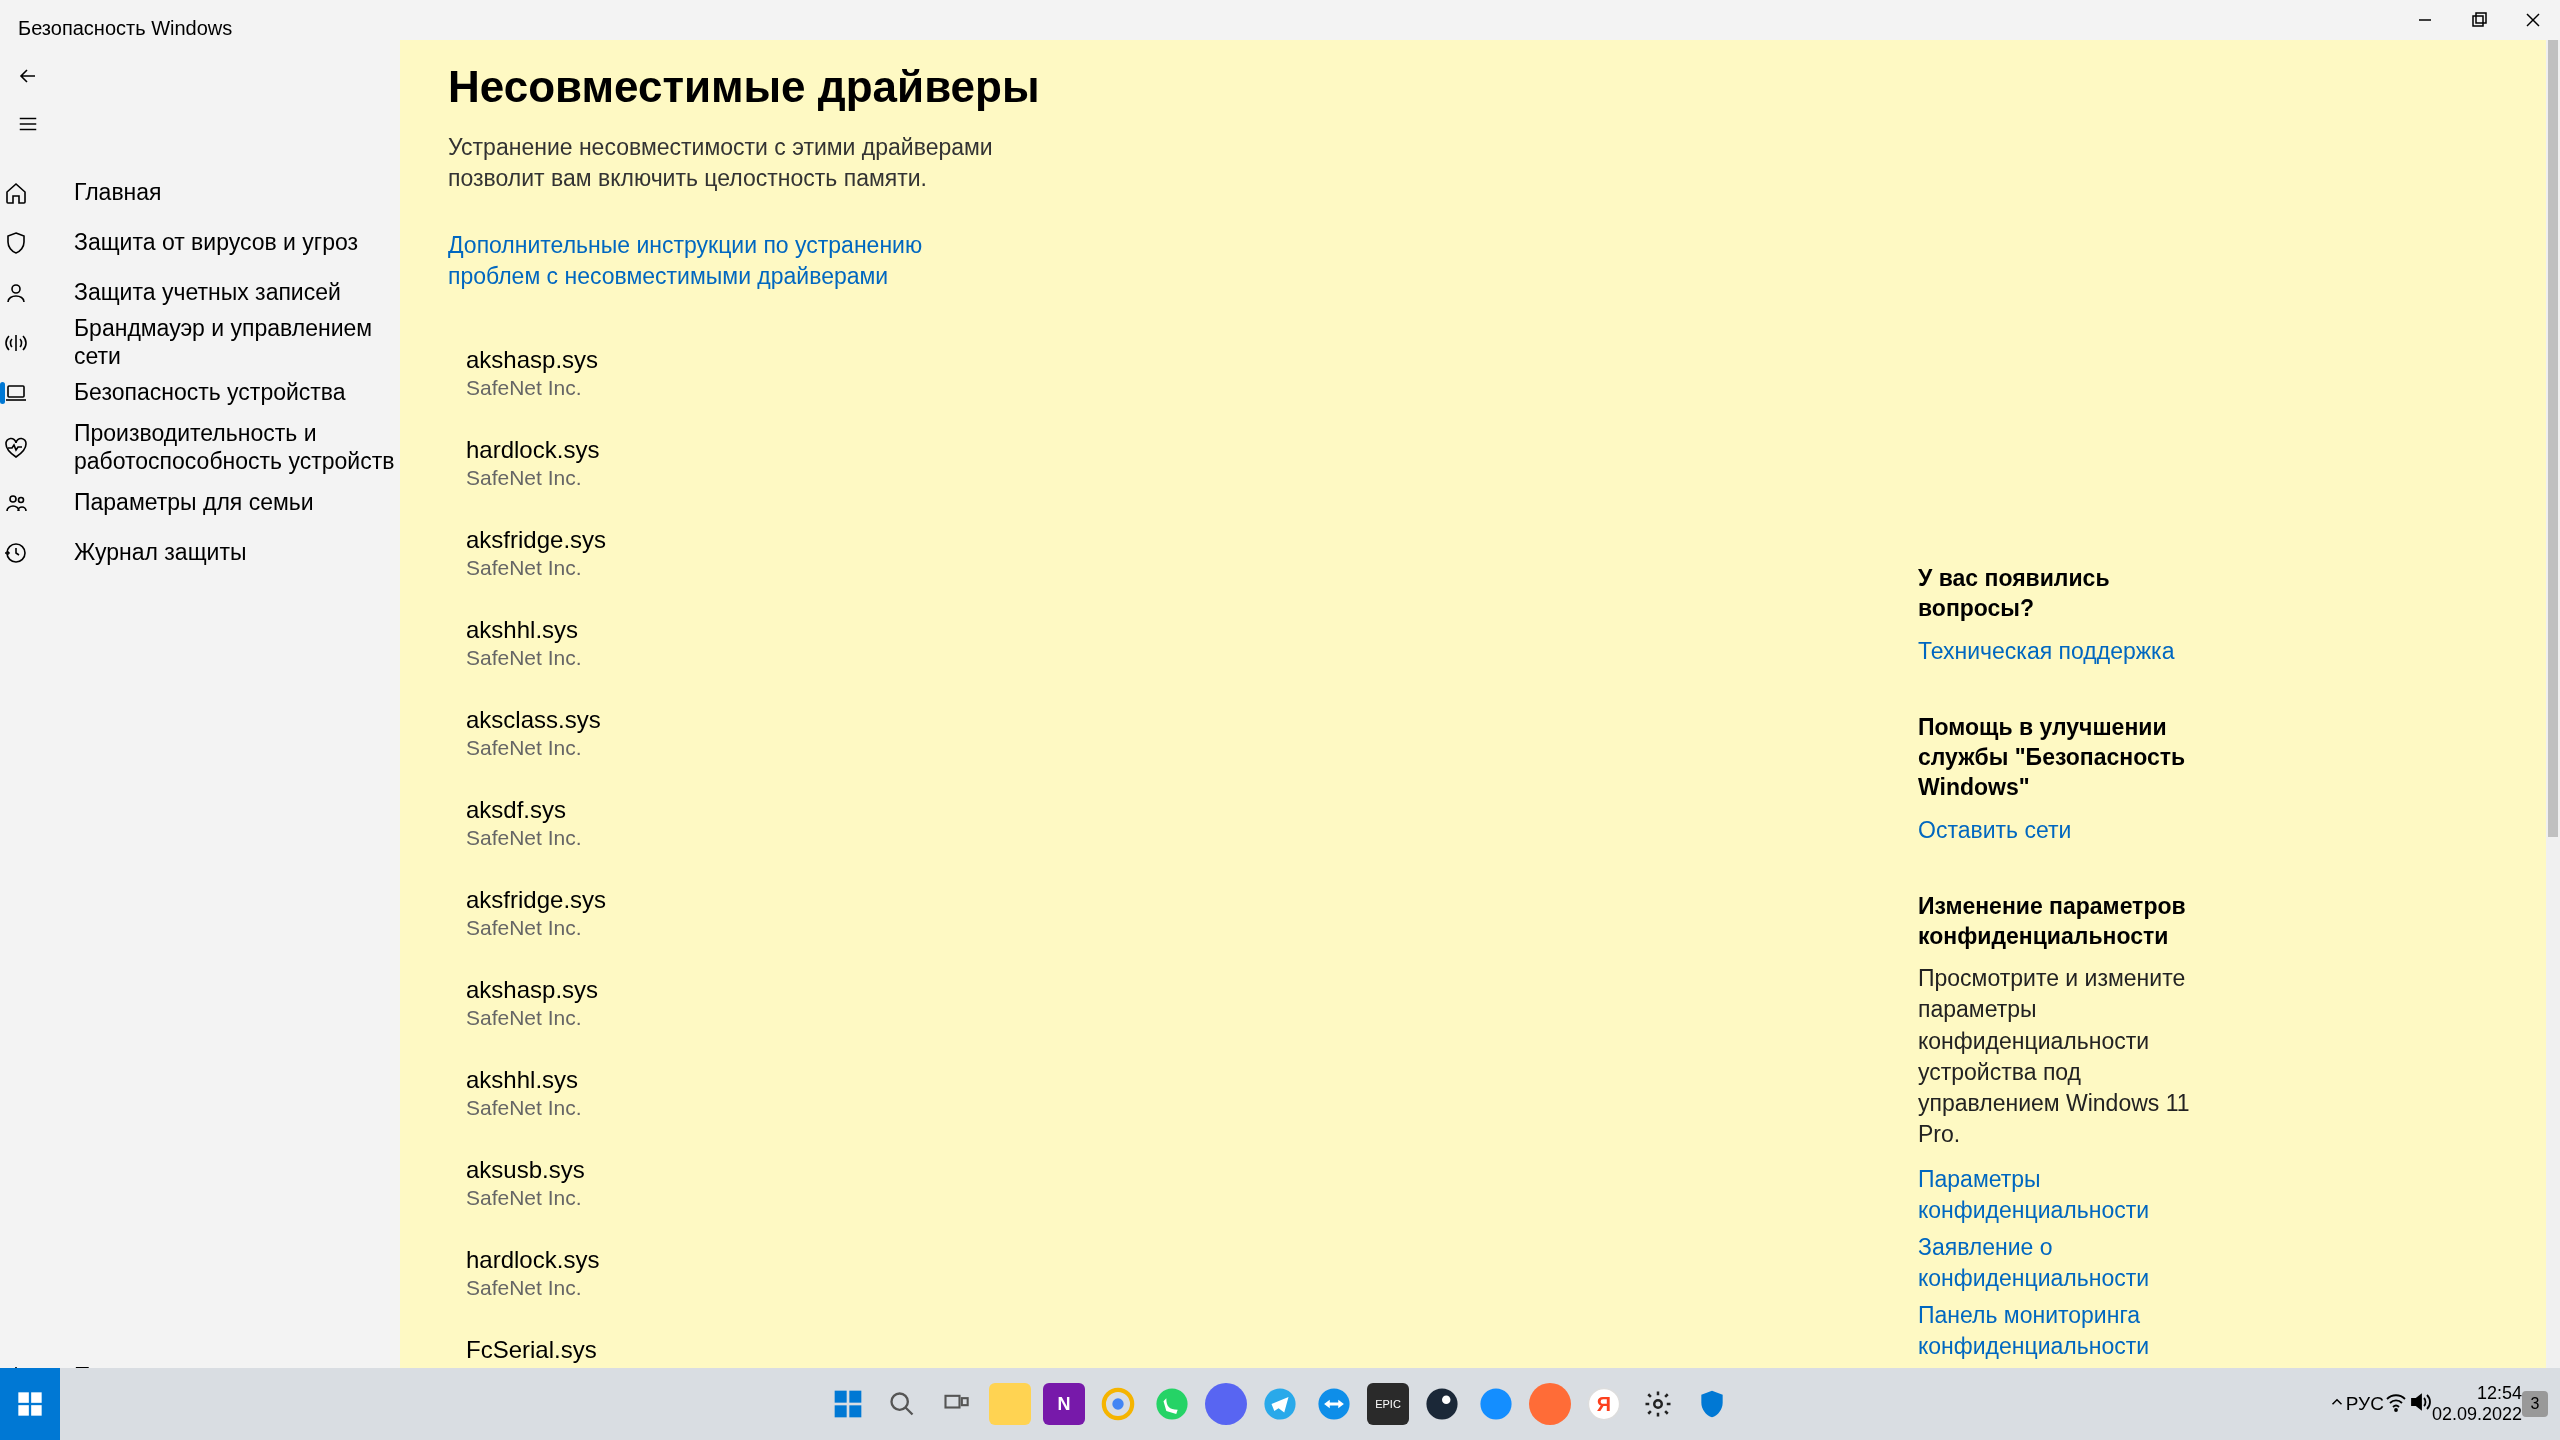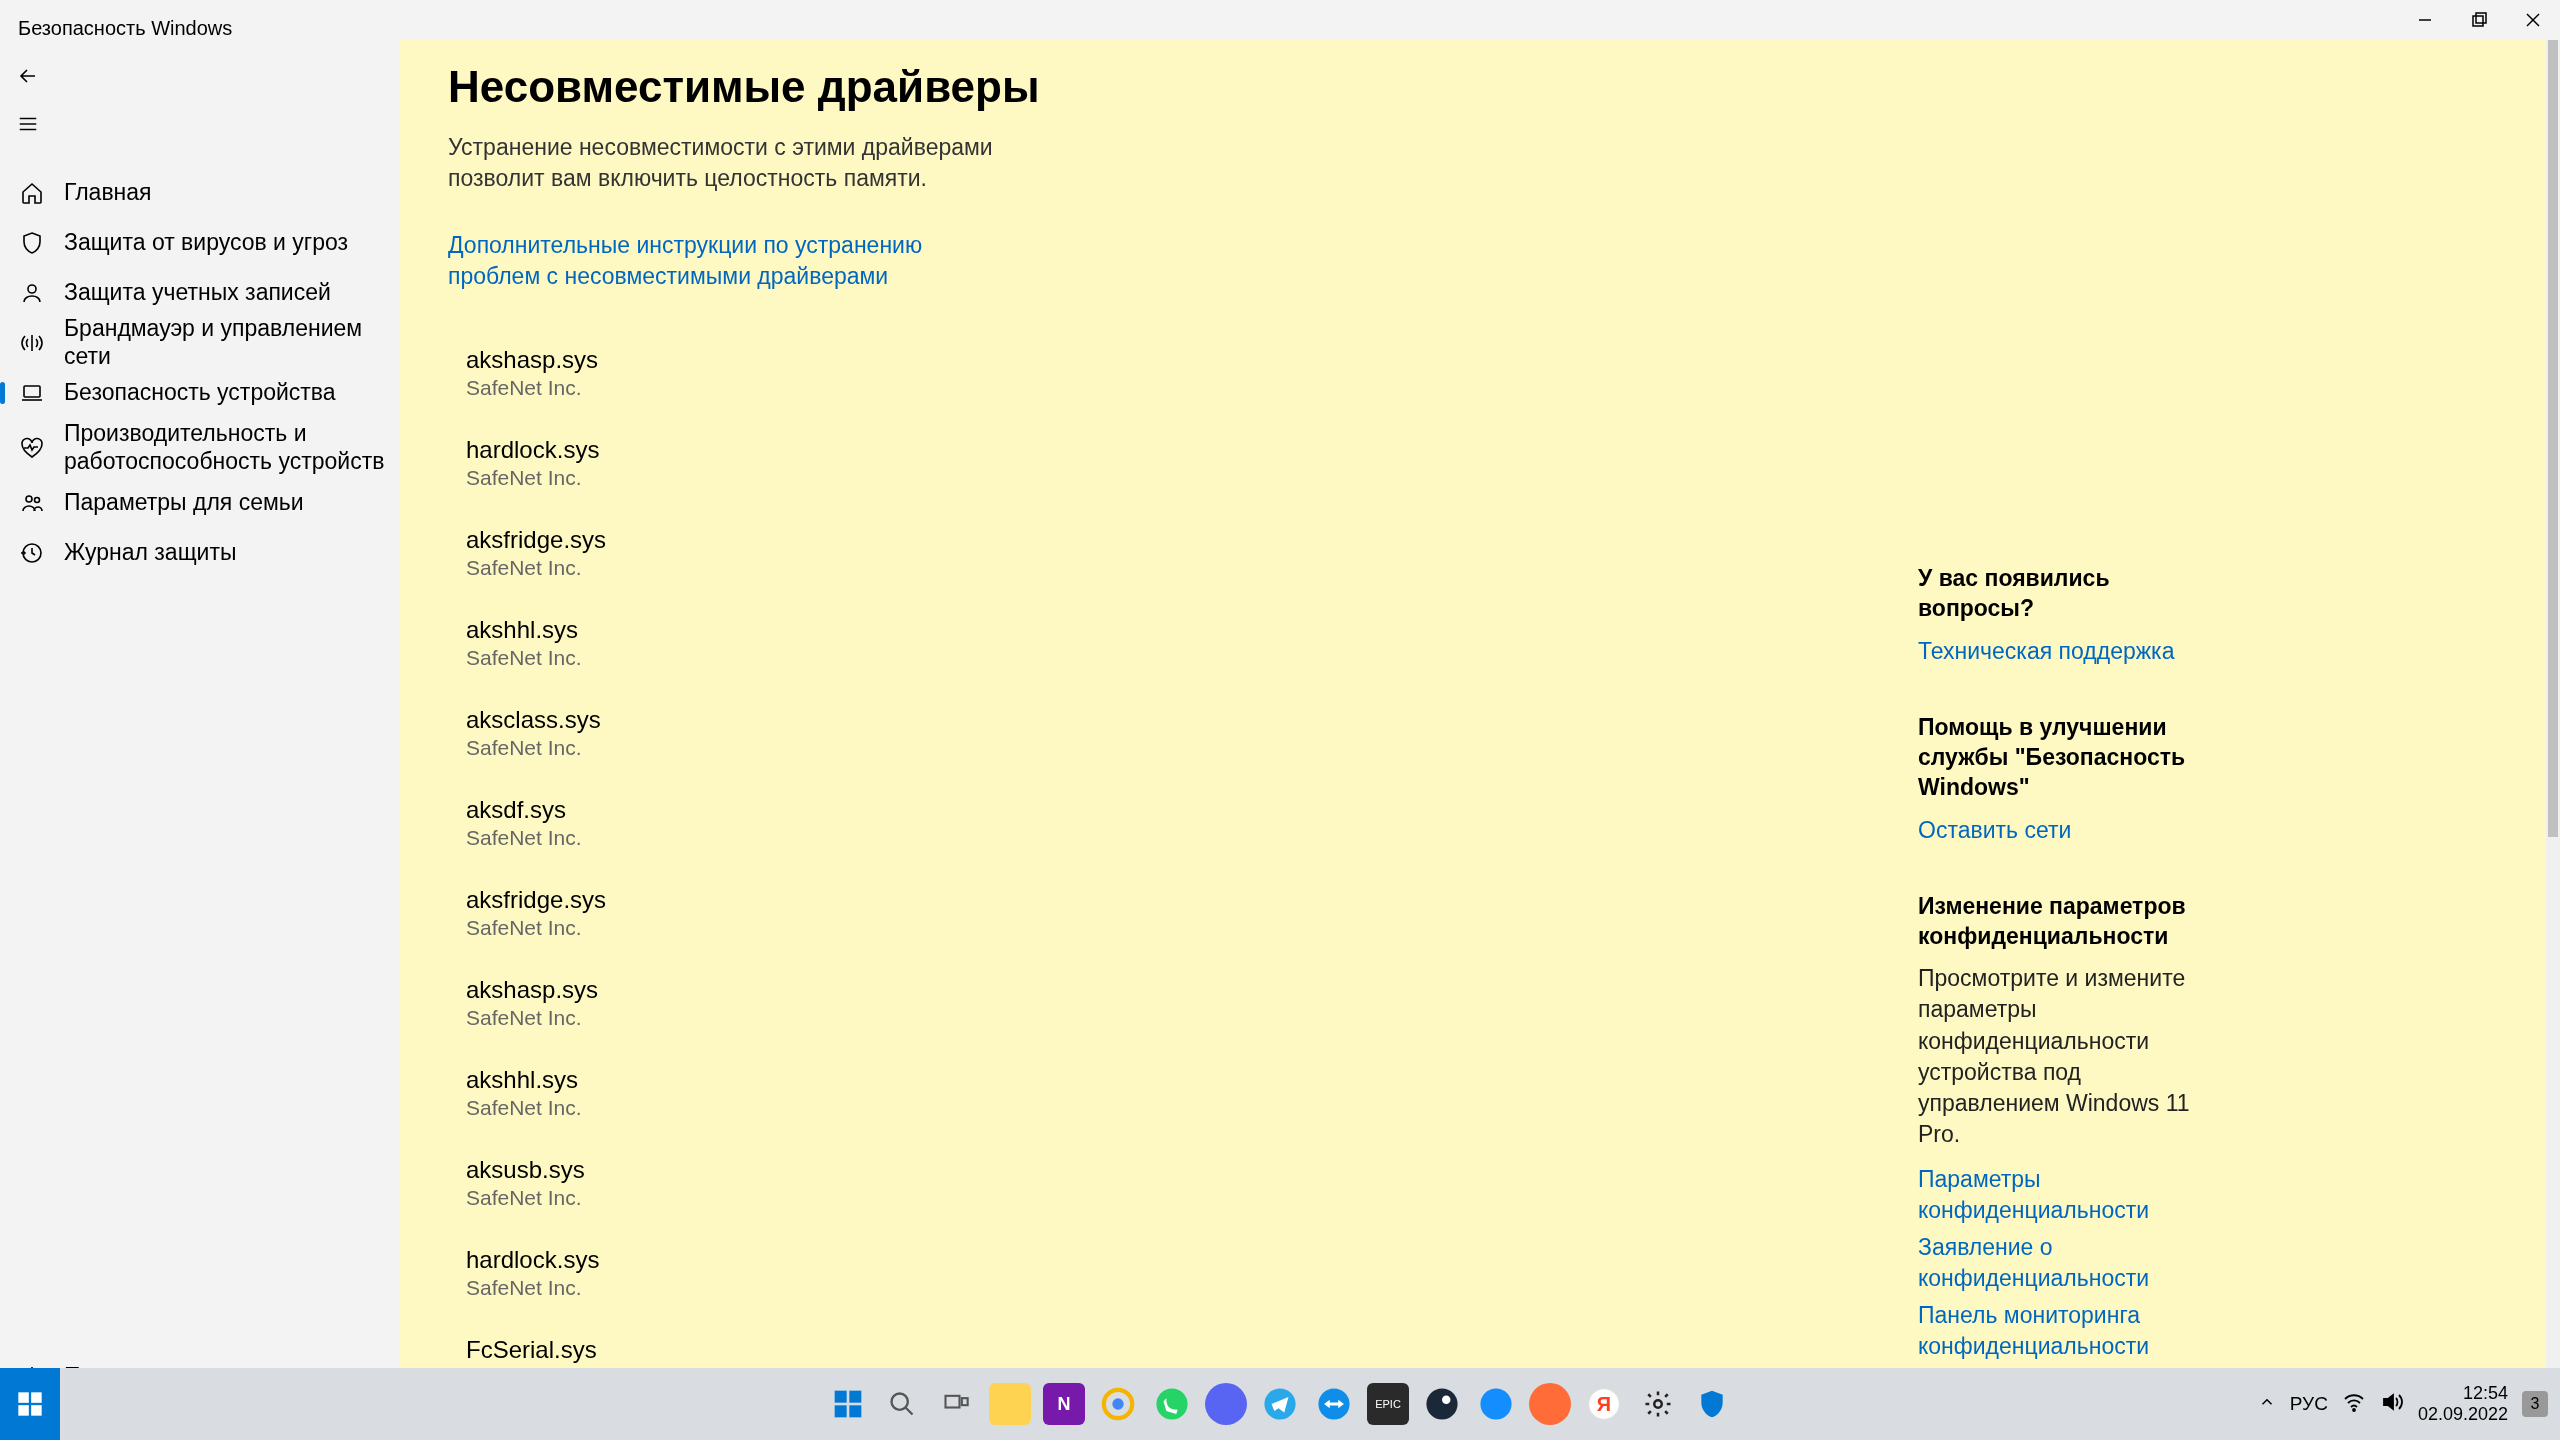--- a/index.html
+++ b/index.html
@@ -10,21 +10,21 @@
     .titlebar-controls { margin-left: auto; display: flex; }
     .titlebar-btn { width: 54px; height: 40px; display: flex; align-items: center; justify-content: center; cursor: pointer; }
     .titlebar-btn svg { stroke: #000; }
     
     .app-body { display: flex; height: calc(100% - 72px); }
     
     .sidebar { width: 400px; background: #f3f3f3; display: flex; flex-direction: column; }
     .sidebar-top { padding: 12px 0; }
     .sidebar-icon-btn { width: 48px; height: 48px; display: flex; align-items: center; justify-content: center; margin-left: 4px; cursor: pointer; }
     .sidebar-nav { flex: 1; padding-top: 8px; }
-    .nav-item { display: flex; align-items: center; height: 50px; padding-left: 18px; cursor: pointer; position: relative; }
+    .nav-item { display: flex; align-items: center; height: 50px; padding-left: 2px; cursor: pointer; position: relative; gap: 26px; }
     .nav-item.tall { height: 60px; }
     .nav-item.active::before { content: ''; position: absolute; left: 0; top: 14px; bottom: 14px; width: 5px; background: #0078d4; border-radius: 3px; }
     .nav-item-icon { width: 28px; height: 28px; display: flex; align-items: center; justify-content: center; flex-shrink: 0; }
     .nav-item-label { font-size: 23px; margin-left: 18px; color: #000; line-height: 1.2; }
     .sidebar-bottom { margin-top: auto; padding-bottom: 6px; }
     
     .main { flex: 1; background: #fef9c3; display: flex; padding: 36px 48px 0 48px; overflow: hidden; align-items: flex-end; }
     .content { flex: 1; max-width: 1470px; }
     .page-title { font-size: 44px; font-weight: 600; margin-bottom: 20px; }
     .page-desc { font-size: 23px; color: #333; max-width: 620px; line-height: 1.35; margin-bottom: 36px; }
@@ -40,21 +40,21 @@
     .aside-text { font-size: 23px; color: #222; line-height: 1.35; margin-bottom: 14px; }
     .aside-link { color: #0067c0; font-size: 23px; cursor: pointer; display: block; margin-bottom: 6px; line-height: 1.35; }
     
     .scrollbar { position: absolute; right: 0; top: 40px; bottom: 72px; width: 14px; background: #f0f0f0; }
     .scrollbar-thumb { position: absolute; top: 0; right: 2px; width: 10px; height: 60%; background: #c0c0c0; }
     
     .taskbar { position: absolute; bottom: 0; left: 0; right: 0; height: 72px; background: #d9dde2; display: flex; align-items: center; }
     .taskbar-left { width: 60px; height: 72px; background: #0078d4; display: flex; align-items: center; justify-content: center; }
     .taskbar-center { position: absolute; left: 50%; transform: translateX(-50%); display: flex; gap: 12px; align-items: center; }
     .taskbar-icon { width: 42px; height: 42px; border-radius: 6px; display: flex; align-items: center; justify-content: center; }
-    .taskbar-right { margin-left: auto; display: flex; align-items: center; padding-right: 12px; gap: 14px; }
+    .taskbar-right { margin-left: auto; display: flex; align-items: center; padding-right: 12px; }
     .tray-text { font-size: 19px; color: #000; }
     .tray-datetime { text-align: right; font-size: 18px; line-height: 1.15; }
     .tray-badge { width: 26px; height: 26px; background: #999; border-radius: 4px; display: flex; align-items: center; justify-content: center; font-size: 16px; }
   </style>
 </head>
 <body>
 
 <div class="titlebar">
   <span class="titlebar-title">Безопасность Windows</span>
   <div class="titlebar-controls">

